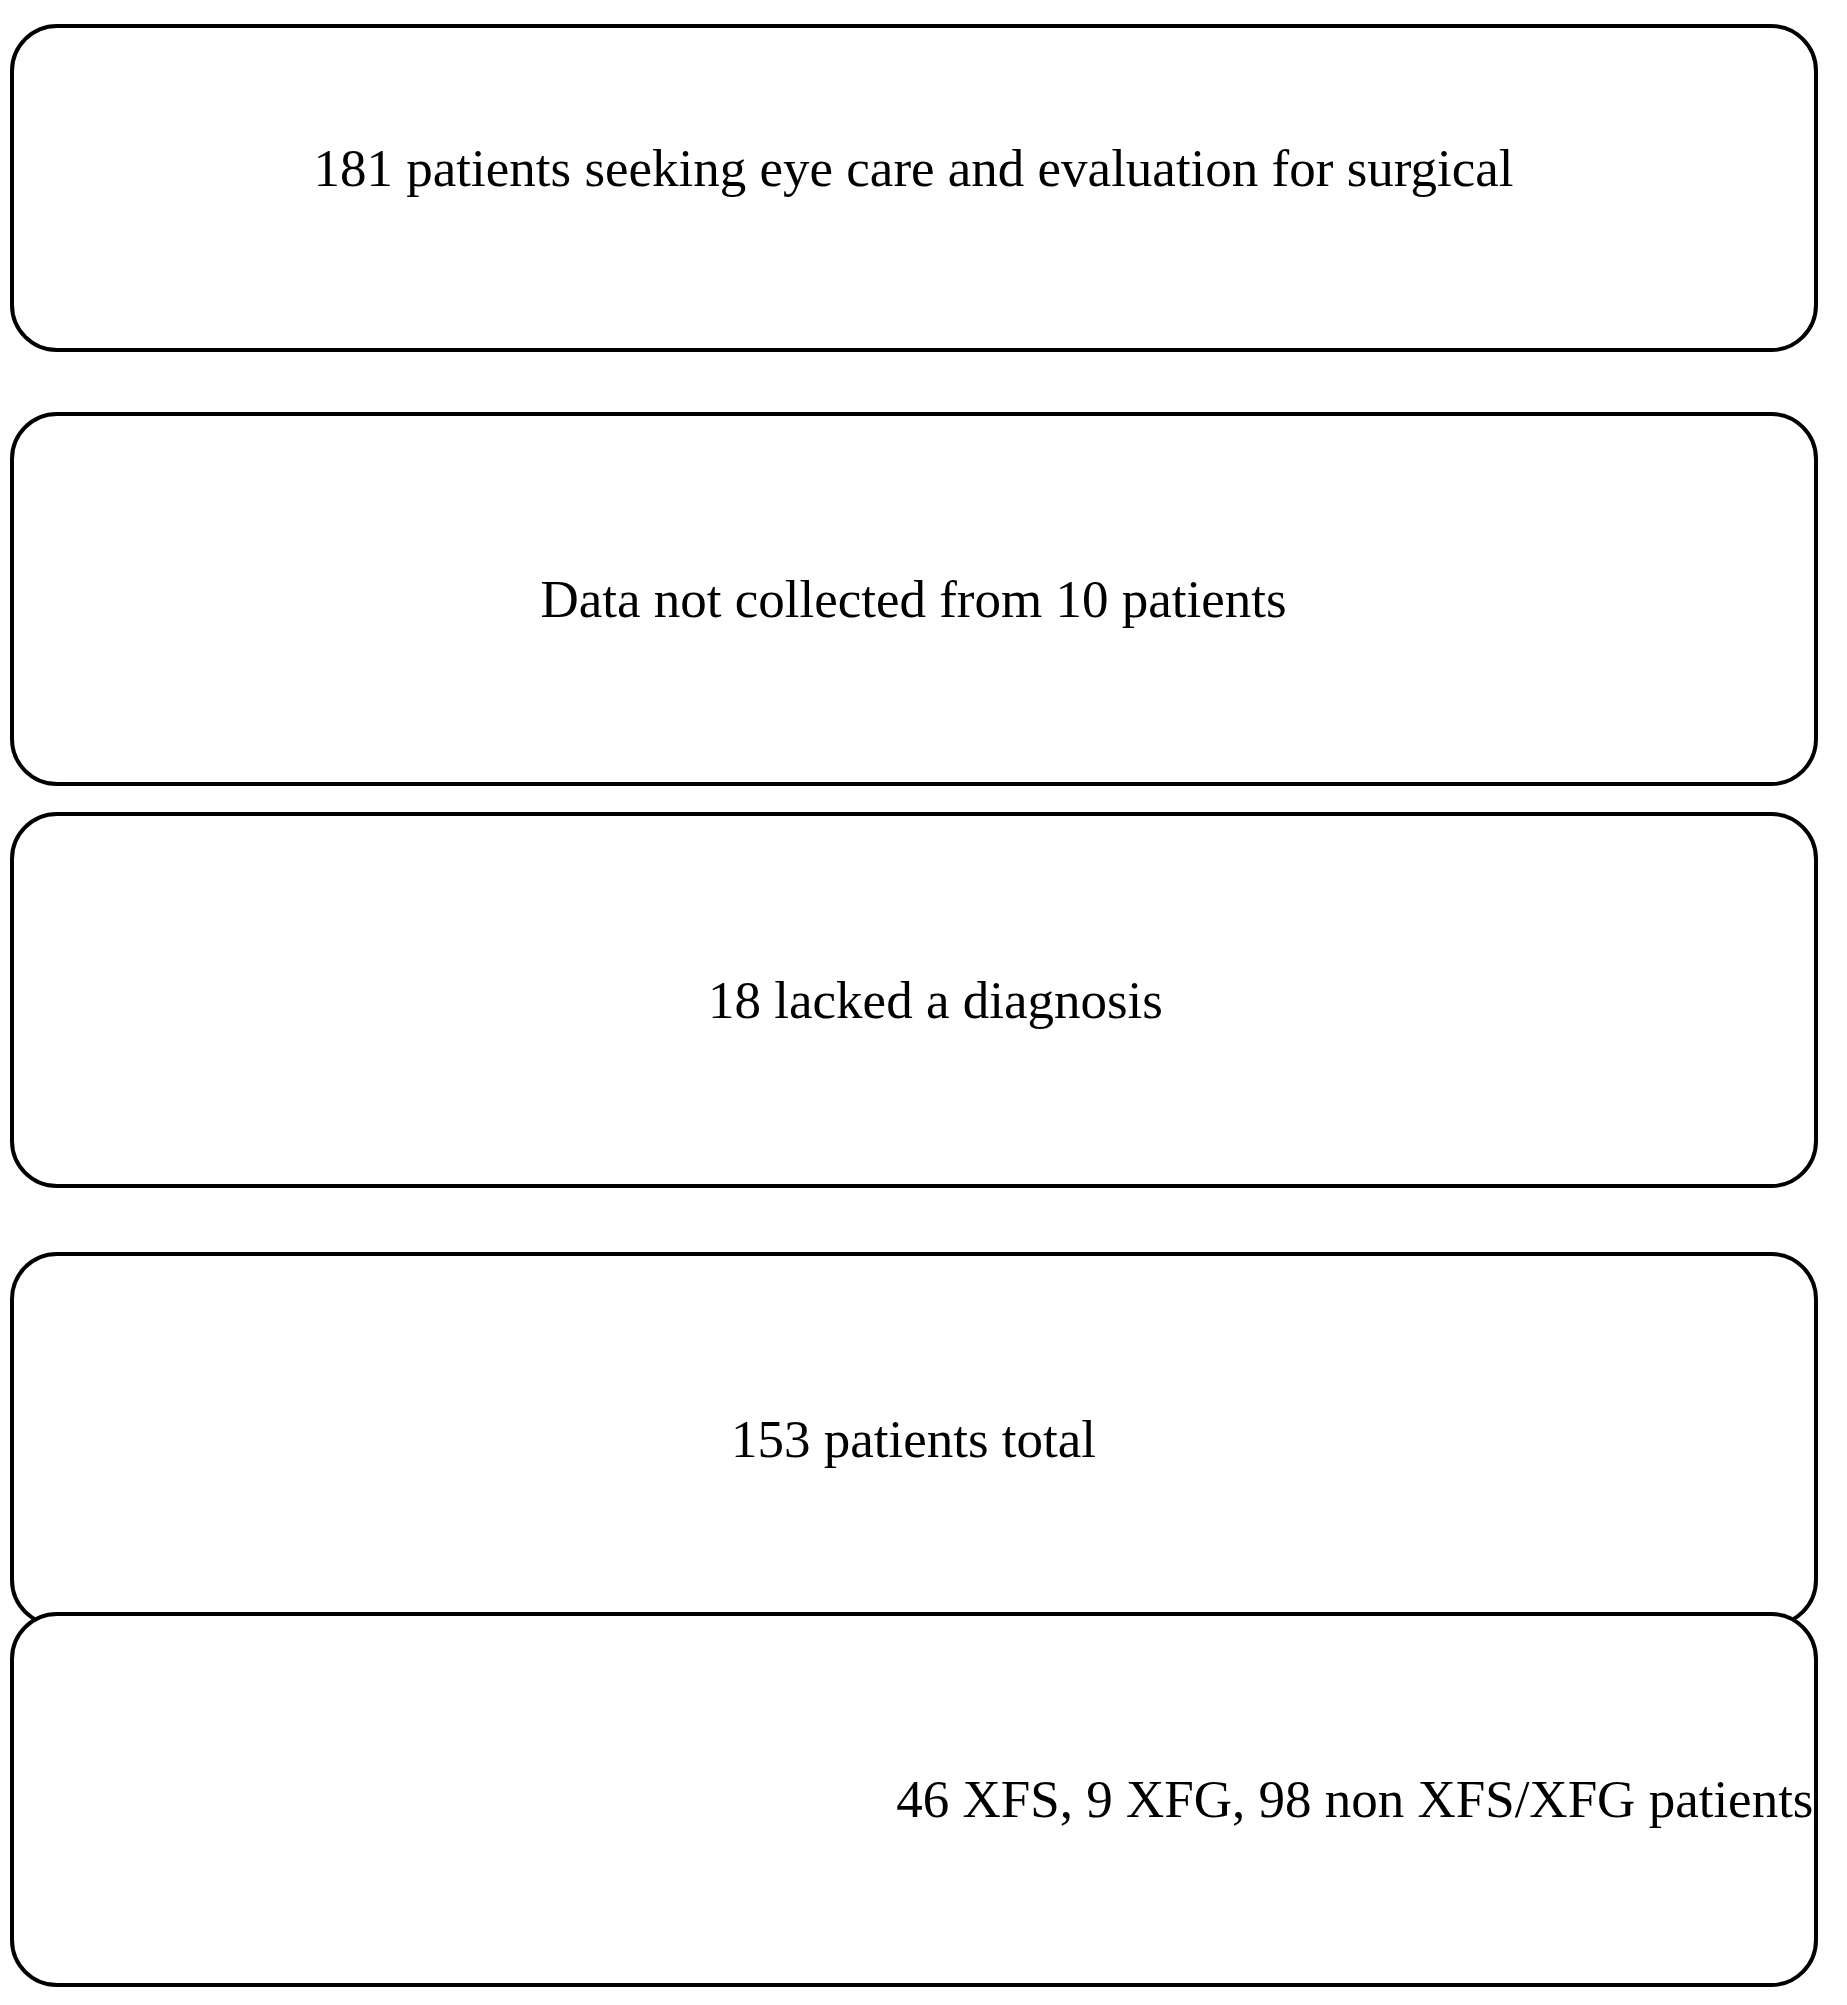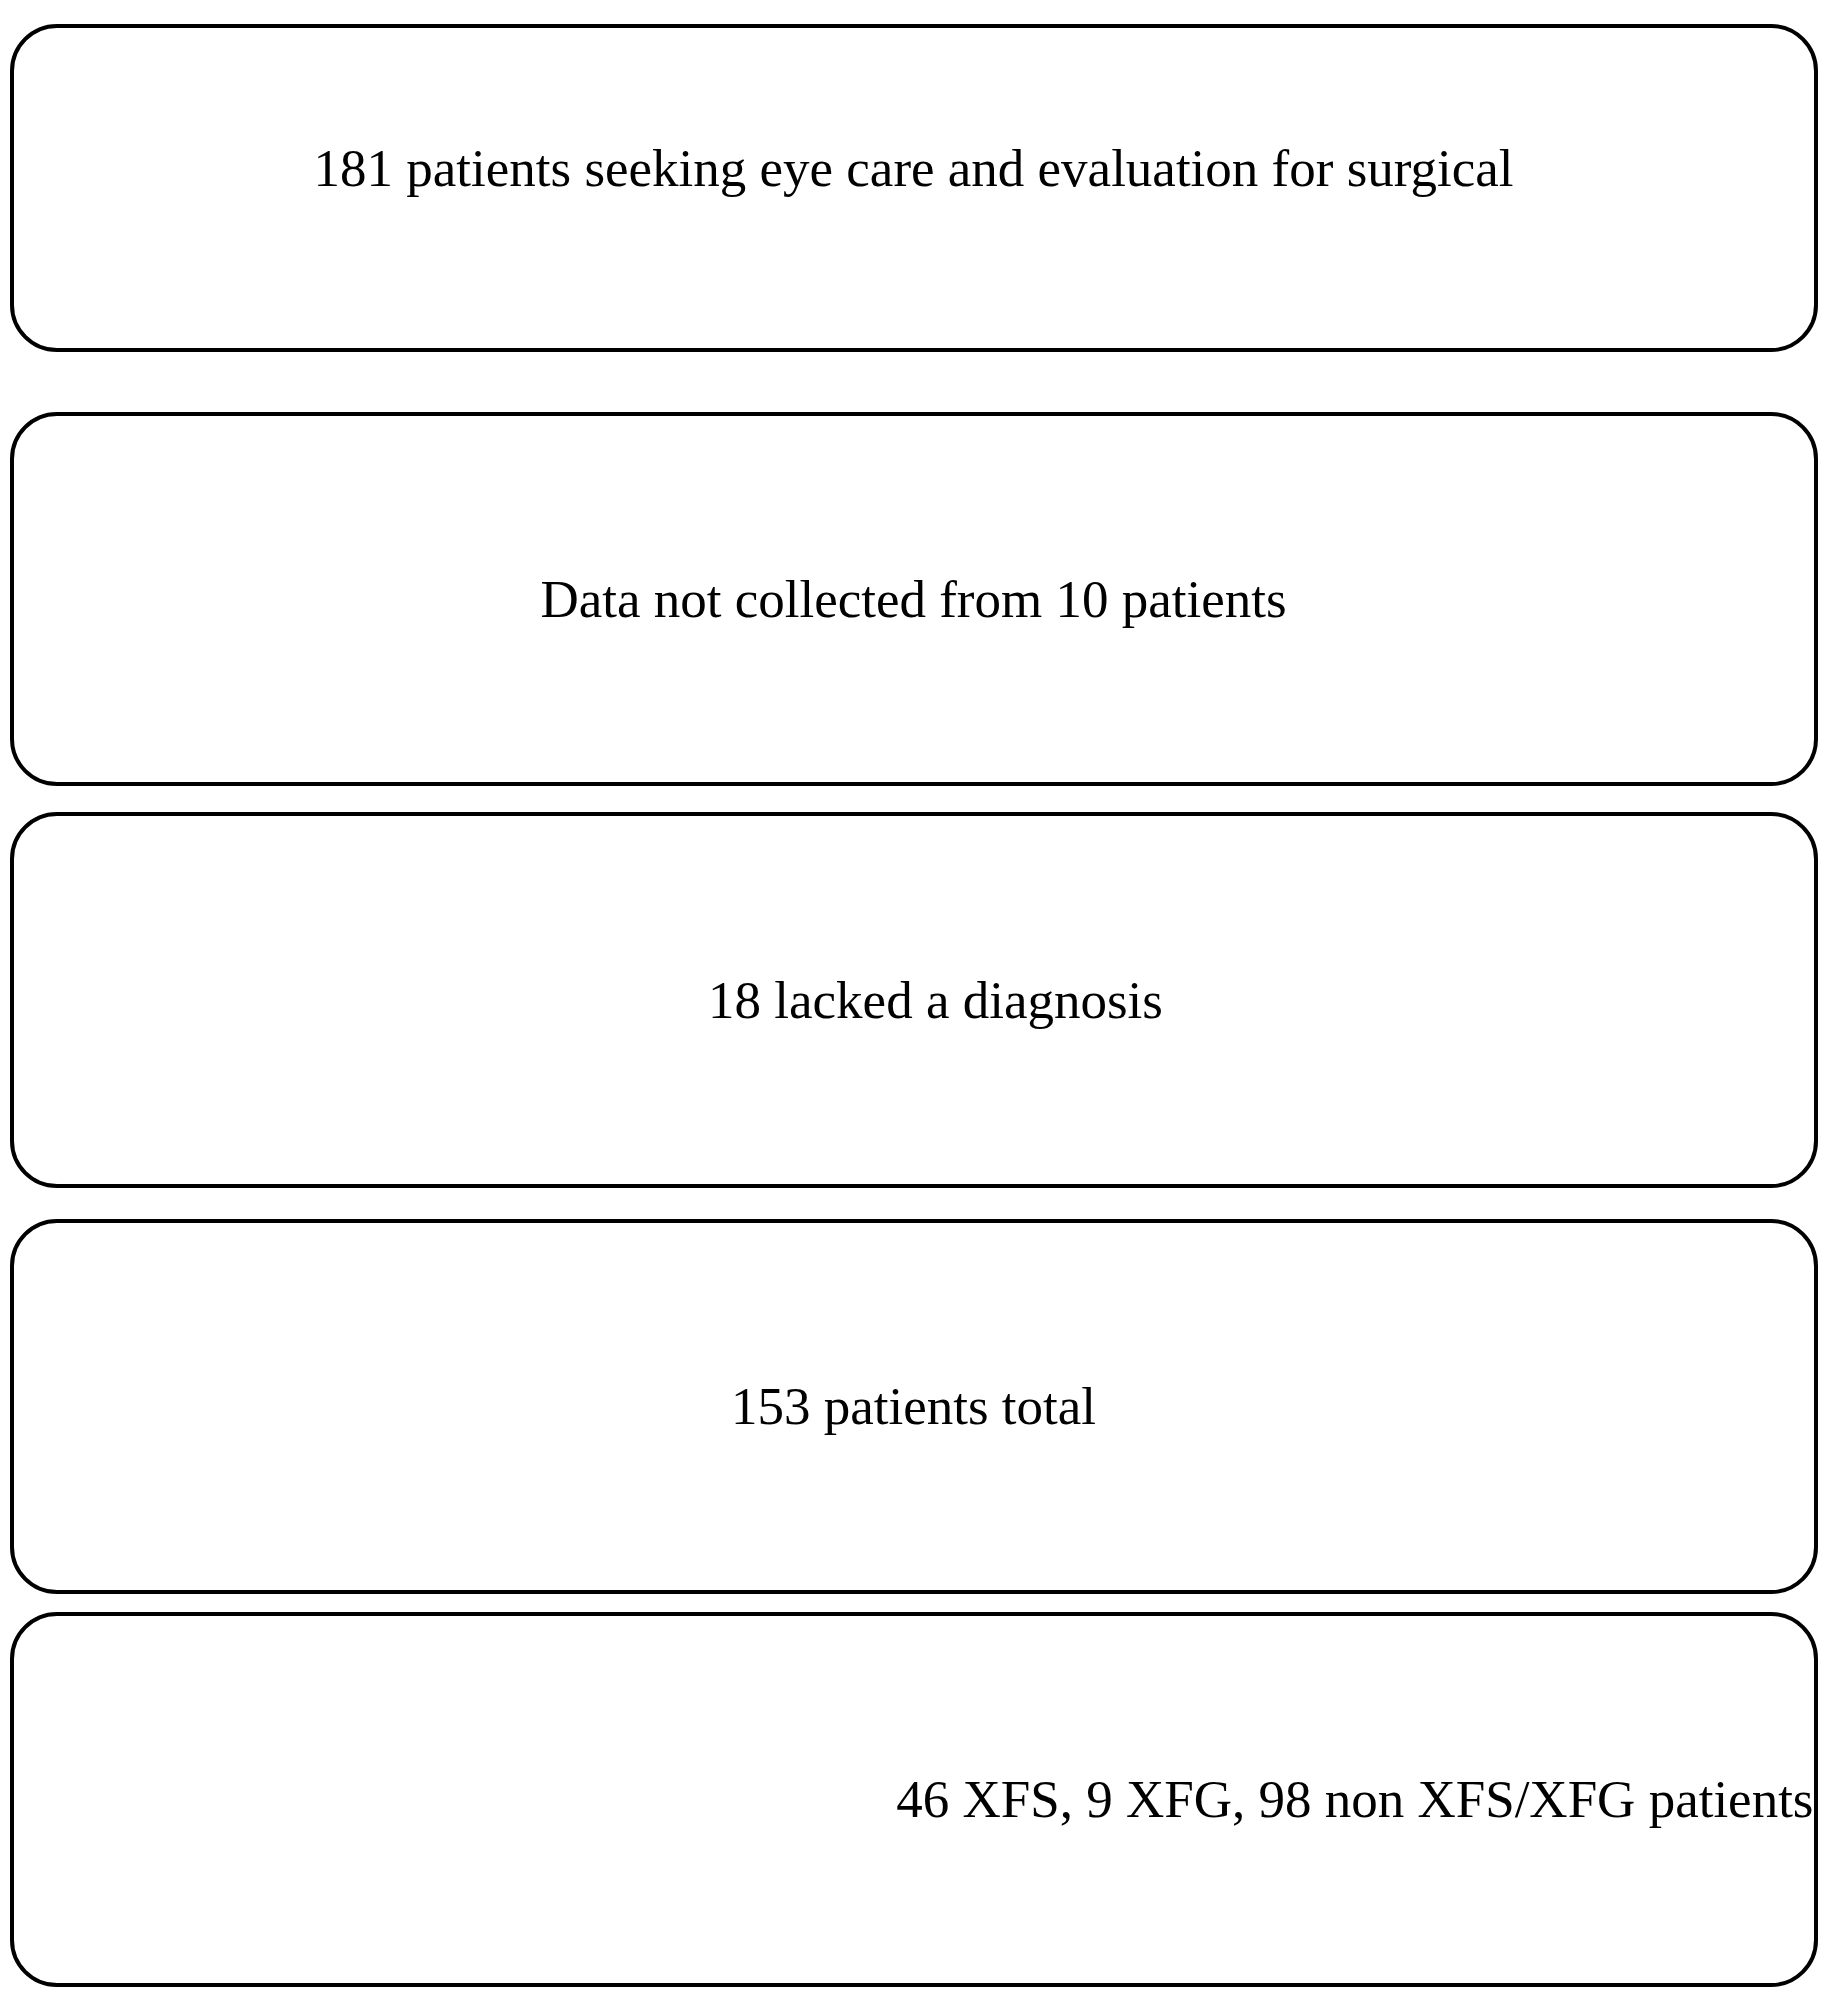--- a/index.html
+++ b/index.html
@@ -28,21 +28,21 @@
     background: #ffffff;
     display: flex;
     align-items: center;
     justify-content: center;
     text-align: center;
     font-size: 53px;
   }
   .b1 { top: 8px;   height: 328px; padding-bottom: 40px; margin-top: 16px; }
   .b2 { top: 412px;  height: 374px; }
   .b3 { top: 812px; height: 376px; padding-left: 44px; }
-  .b4 { top: 1219px; height: 375px; }
+  .b4 { top: 1252px; height: 375px; }
   .b5 { top: 1612px; height: 375px; justify-content: flex-end; }
   .box-text {
     max-width: 1620px;
   }
   .line {
     line-height: 1.3;
   }
   .b1 .line {
     line-height: 2.65;
   }

